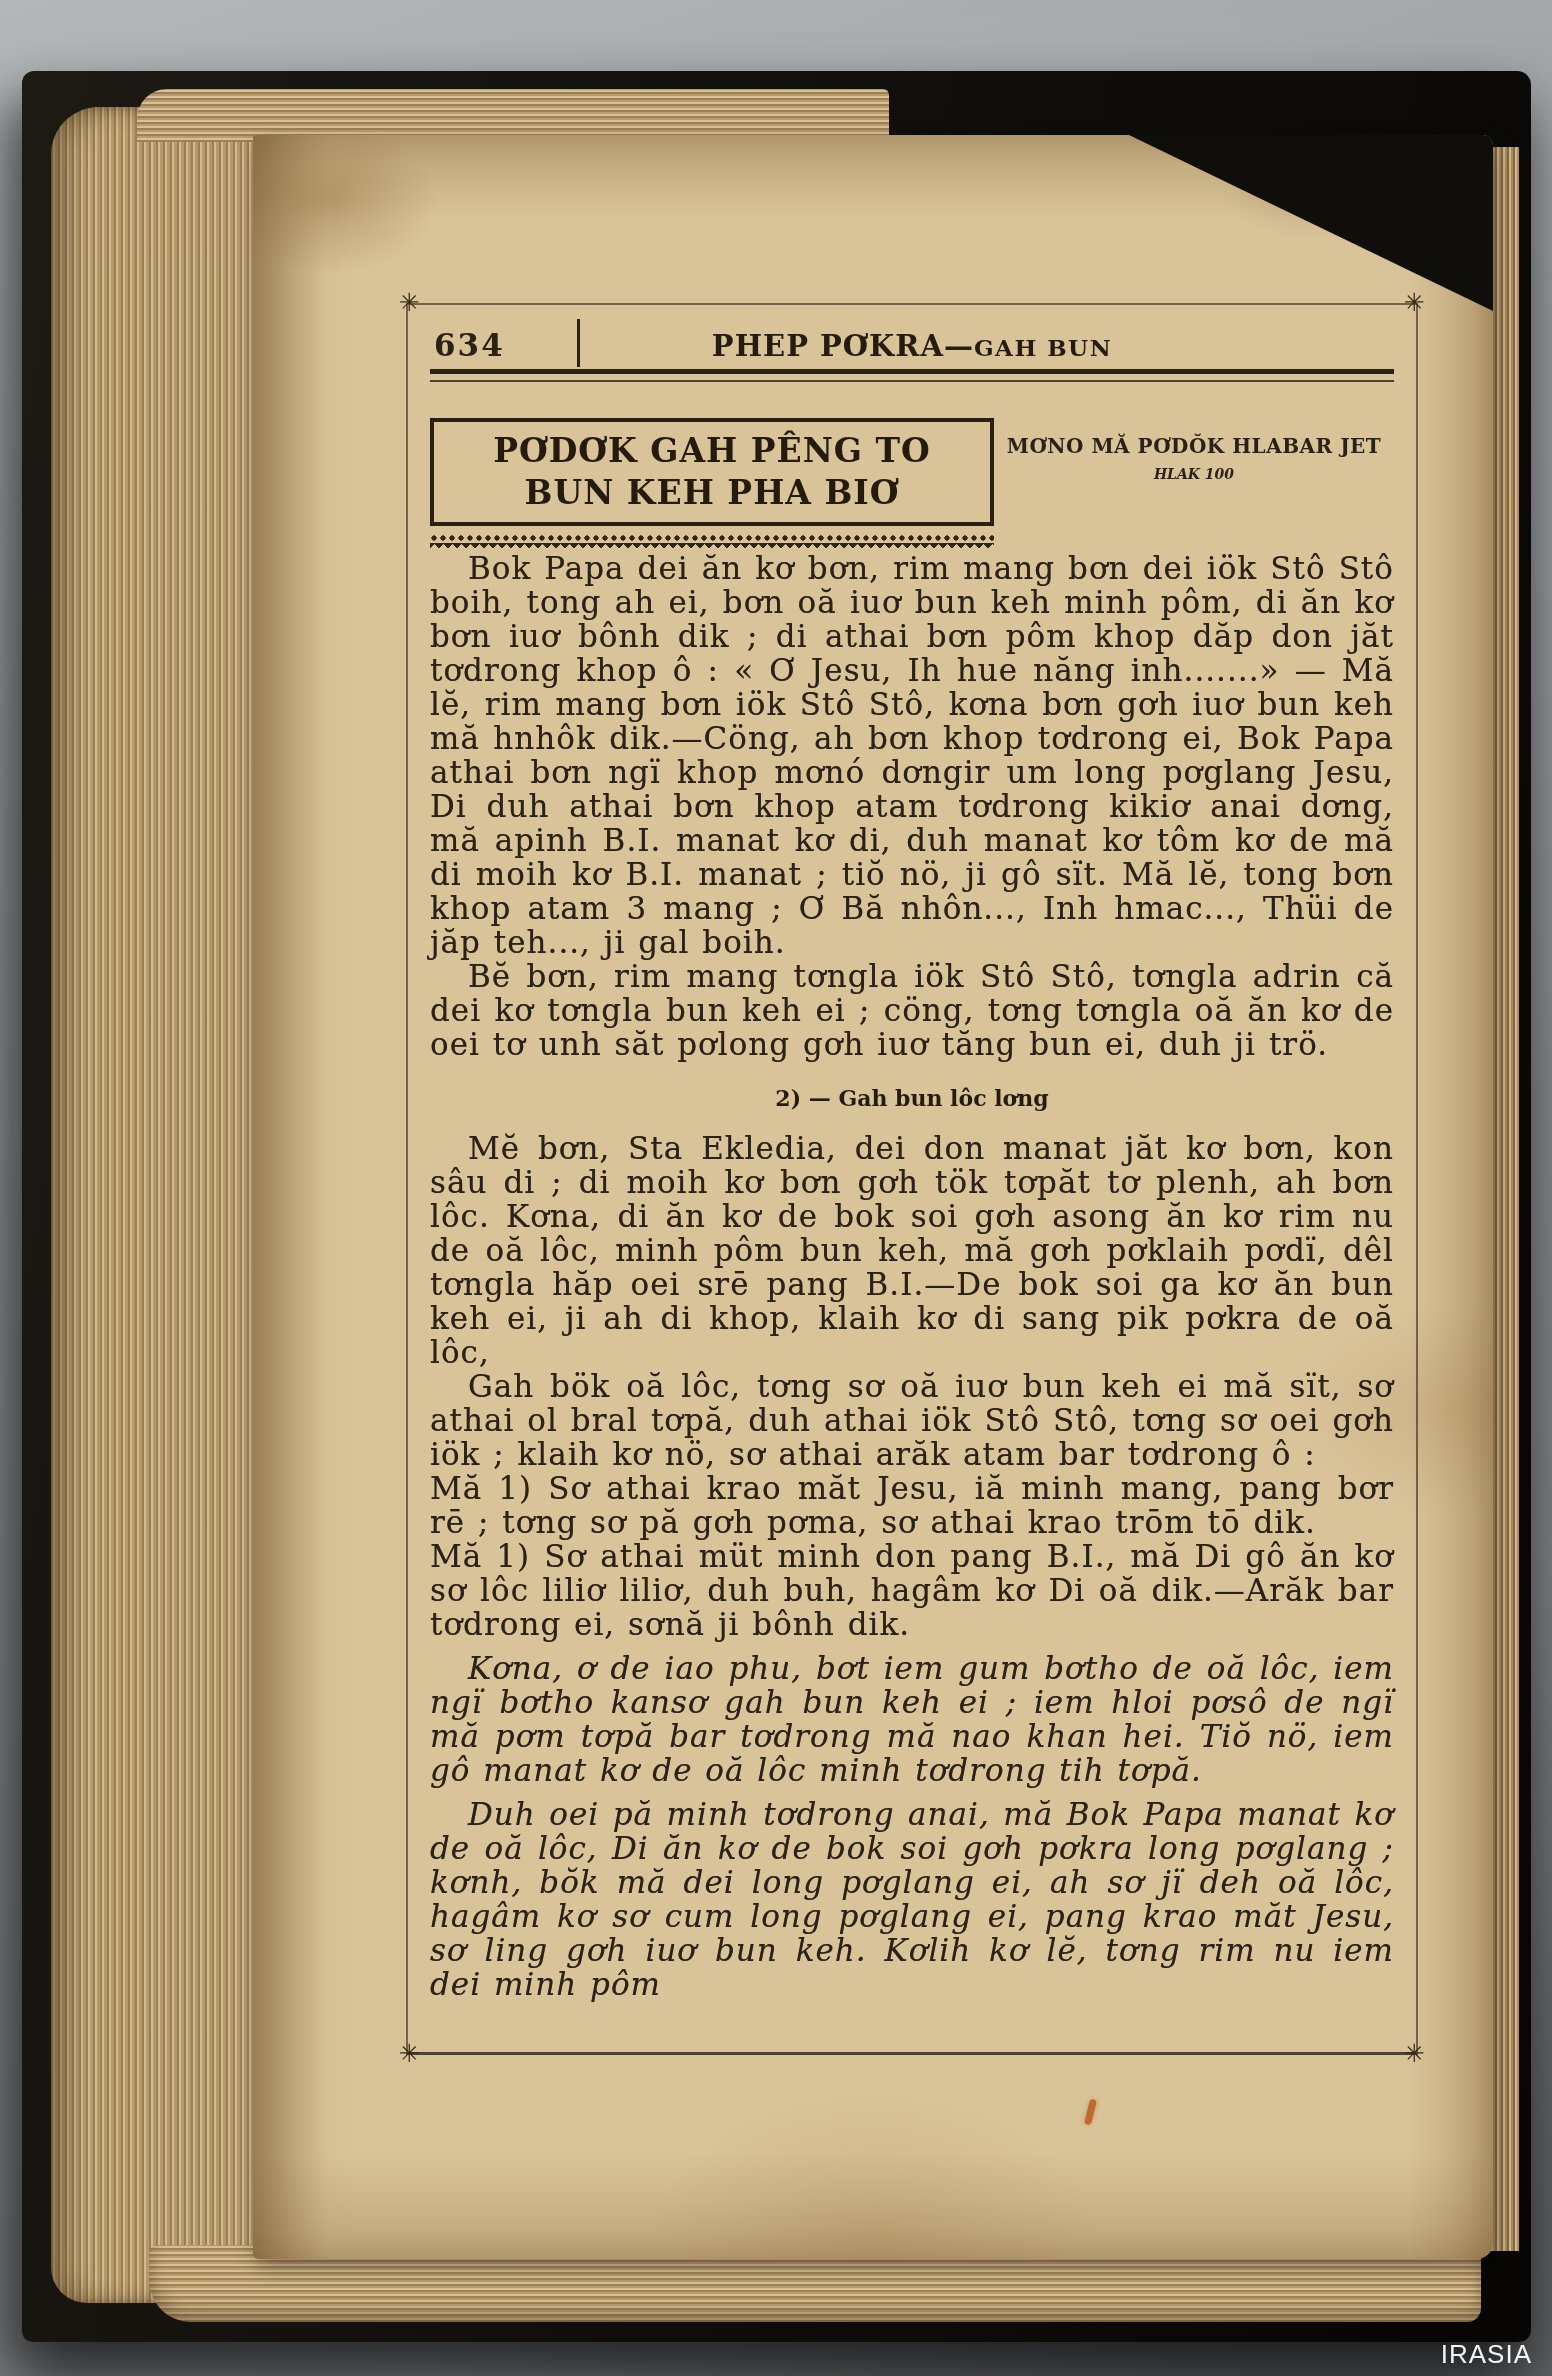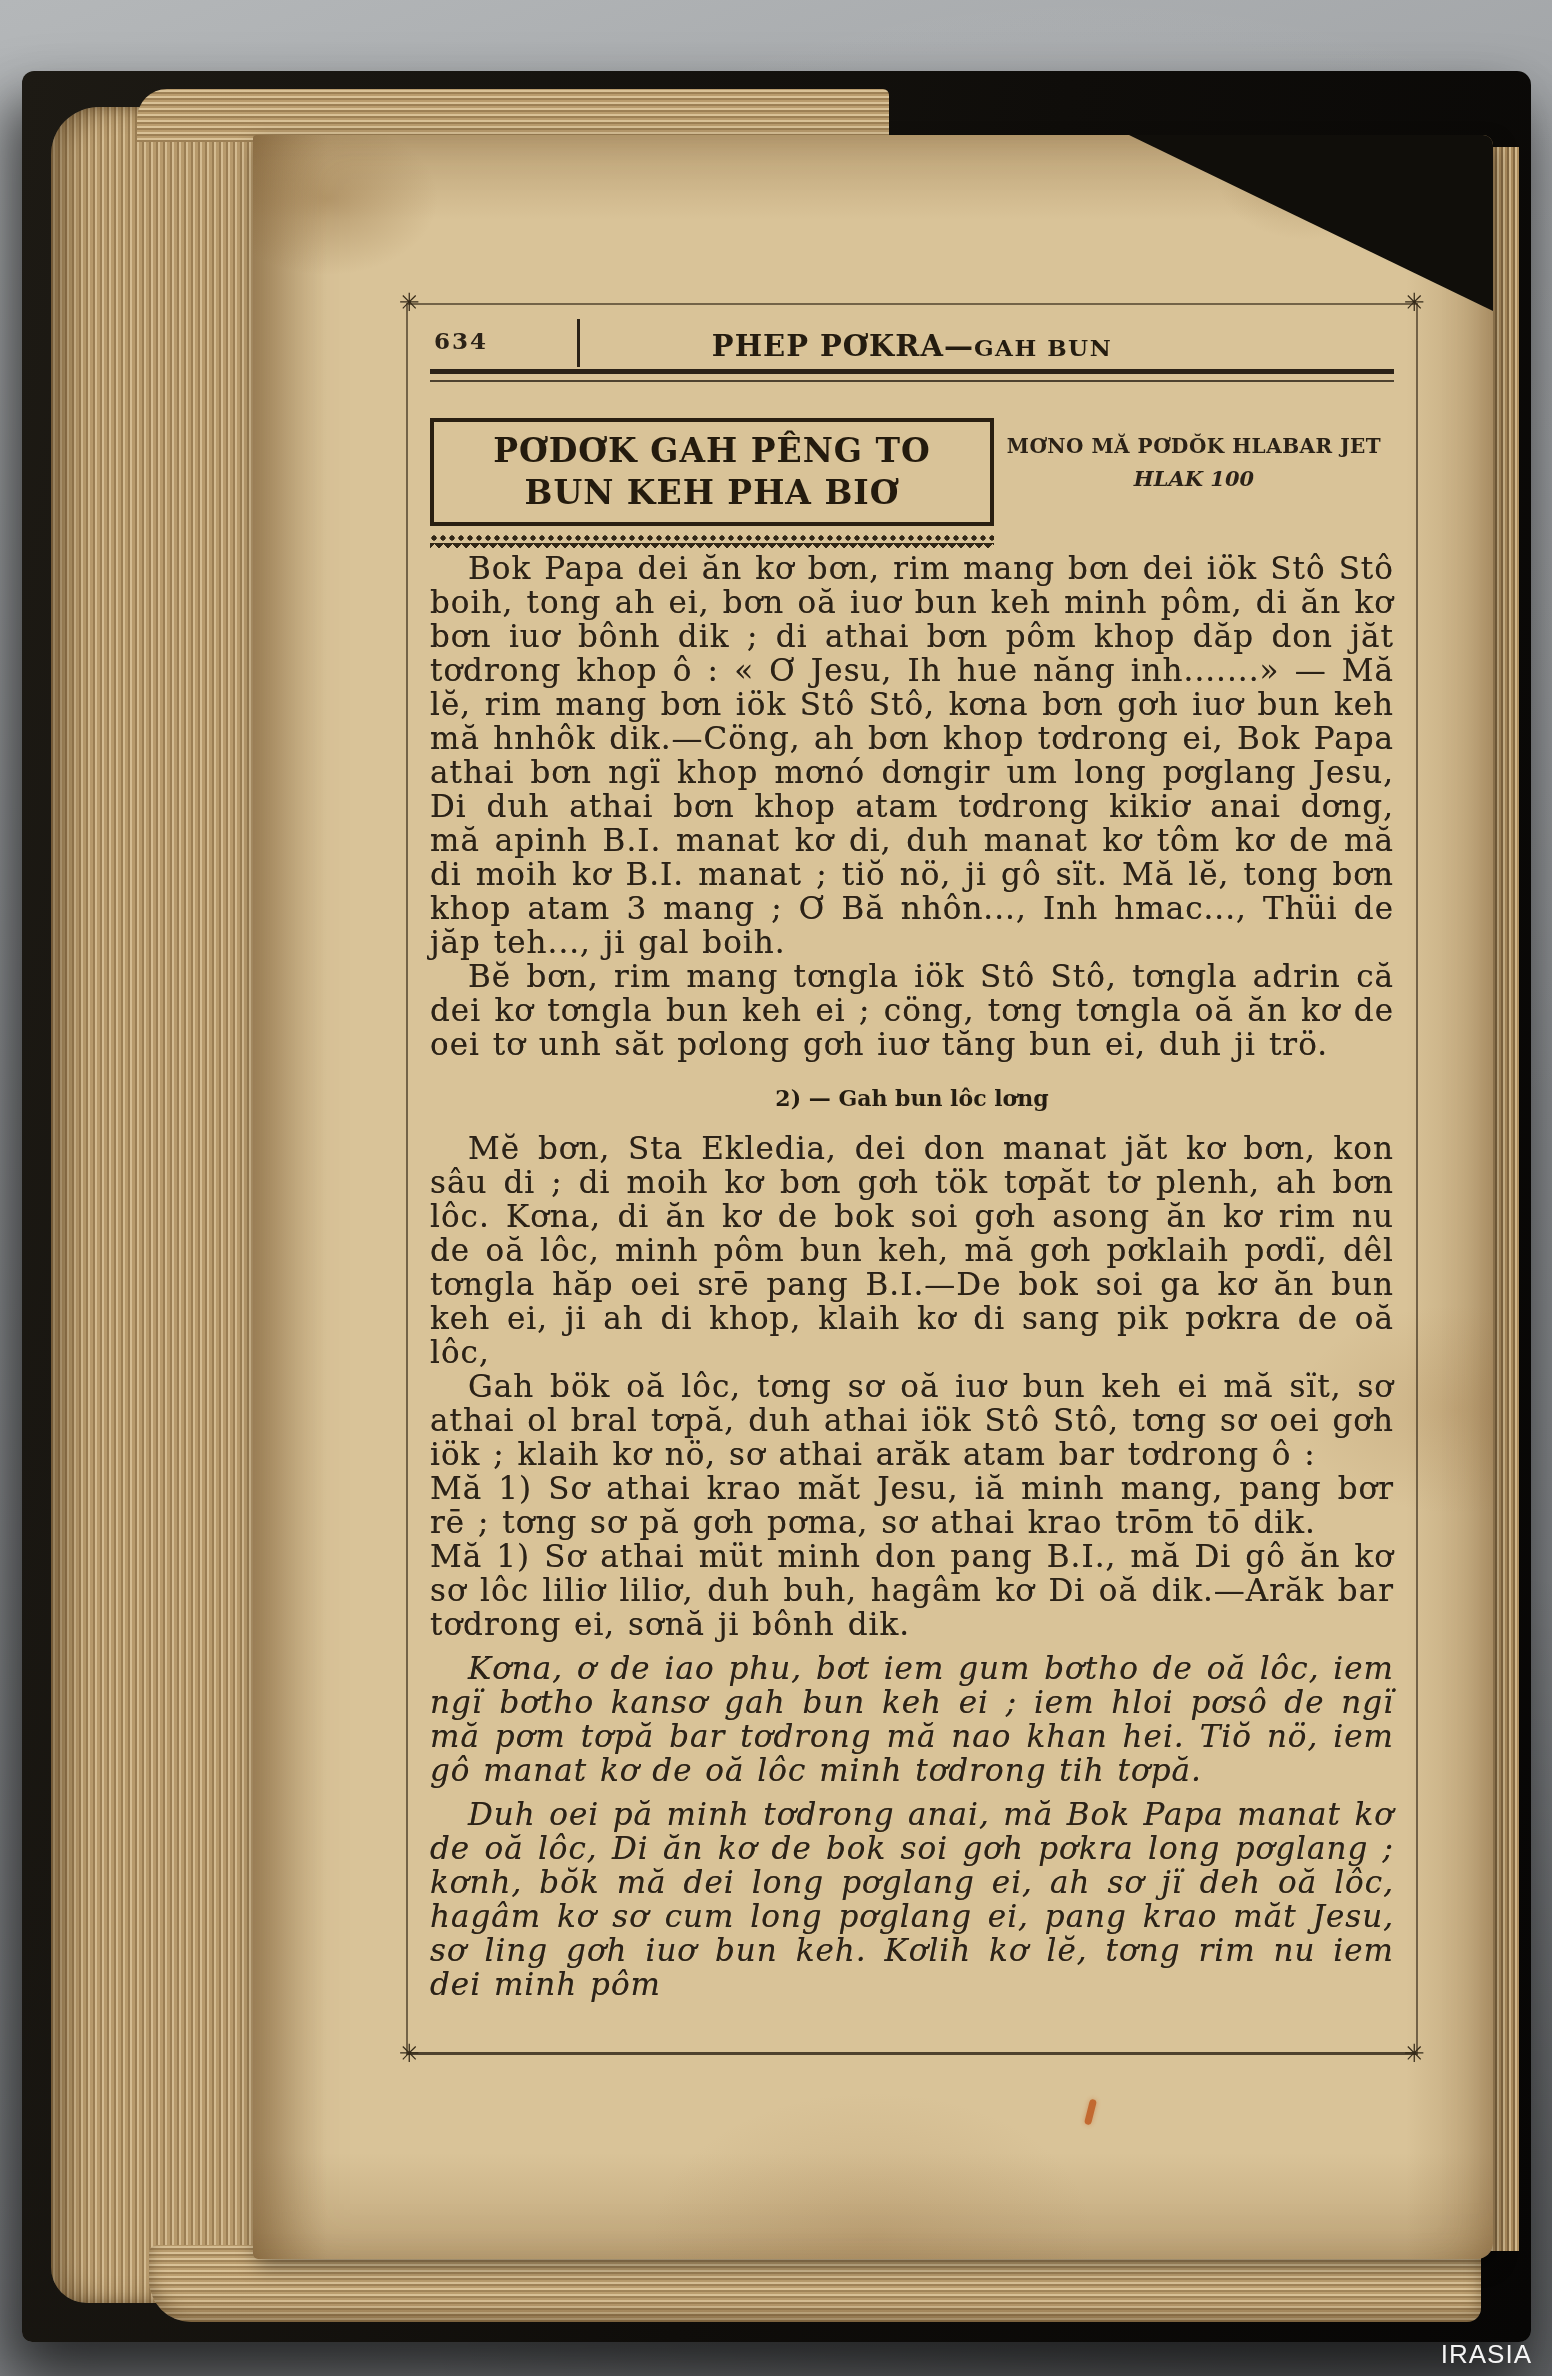--- a/index.html
+++ b/index.html
@@ -50,21 +50,21 @@
 
   
   .frame{position:absolute;left:153px;top:168px;width:1012px;box-sizing:border-box;
     border:2px solid rgba(55,42,25,.62);border-bottom:3px solid rgba(45,35,20,.8);
     padding:6px 22px 51px;color:#2b2217;}
   .fl{position:absolute;font-family:"DejaVu Sans","Liberation Sans",sans-serif;font-size:25px;color:#352a19;line-height:1;}
   .fl.tl{left:-9px;top:-15px;} .fl.tr{right:-9px;top:-15px;}
   .fl.bl{left:-9px;bottom:-14px;} .fl.br{right:-9px;bottom:-14px;}
 
   .header-row{position:relative;height:50px;margin-top:8px;}
-  .page-num{position:absolute;left:4px;top:8px;font-size:23px;font-weight:bold;letter-spacing:2px;}
+  .page-num{position:absolute;left:4px;top:8px;font-size:31px;font-weight:bold;letter-spacing:2px;}
   .header-divider{position:absolute;left:147px;top:0;width:3px;height:48px;background:#2b2217;}
   .header-title{position:absolute;left:0;right:0;top:10px;text-align:center;font-weight:bold;color:#241c10;}
   .header-title .main{font-size:29px;letter-spacing:1px;}
   .header-title .sub{font-size:23px;letter-spacing:1.5px;}
   .thick-rule{height:5px;background:#2b2217;}
   .thin-rule{height:2px;background:rgba(43,34,23,.8);margin-top:6px;}
 
   .titlebox-row{display:flex;margin-top:36px;}
   .titlebox-col{width:564px;}
   .title-box{border:4px solid #291f12;padding:8px 6px;text-align:center;font-weight:bold;color:#241b0e;}
@@ -72,21 +72,21 @@
   .ornament-band{margin-top:8px;height:17px;
     background-image:
       radial-gradient(circle at 4px 4px, #312615 2.4px, rgba(0,0,0,0) 2.9px),
       linear-gradient(135deg, #312615 30%, rgba(0,0,0,0) 30%),
       linear-gradient(45deg, rgba(0,0,0,0) 70%, #312615 70%);
     background-size:9px 9px, 9px 8px, 9px 8px;
     background-position:0 0, 0 9px, 0 9px;
     background-repeat:repeat-x;}
   .side-note{flex:1;text-align:center;padding-top:16px;}
   .side-note .n1{font-size:20px;font-weight:bold;letter-spacing:0.5px;}
-  .side-note .n2{font-size:21px;font-weight:bold;font-style:italic;margin-top:8px;}
+  .side-note .n2{font-size:14px;font-weight:bold;font-style:italic;margin-top:8px;}
 
   .heading1{margin:46px 0 14px;font-weight:bold;color:#241c10;}
   .heading1 .prefix{font-size:30px;letter-spacing:0.5px;}
   .heading1 .quote{font-size:24px;letter-spacing:0.5px;}
 
   .par{font-size:31px;line-height:34px;letter-spacing:1px;word-spacing:2px;
     text-align:justify;margin:0;text-shadow:0 0 0.5px rgba(43,34,23,.55);}
   .par.ind{text-indent:38px;}
   .par.ital{font-style:italic;margin-top:10px;}
 

